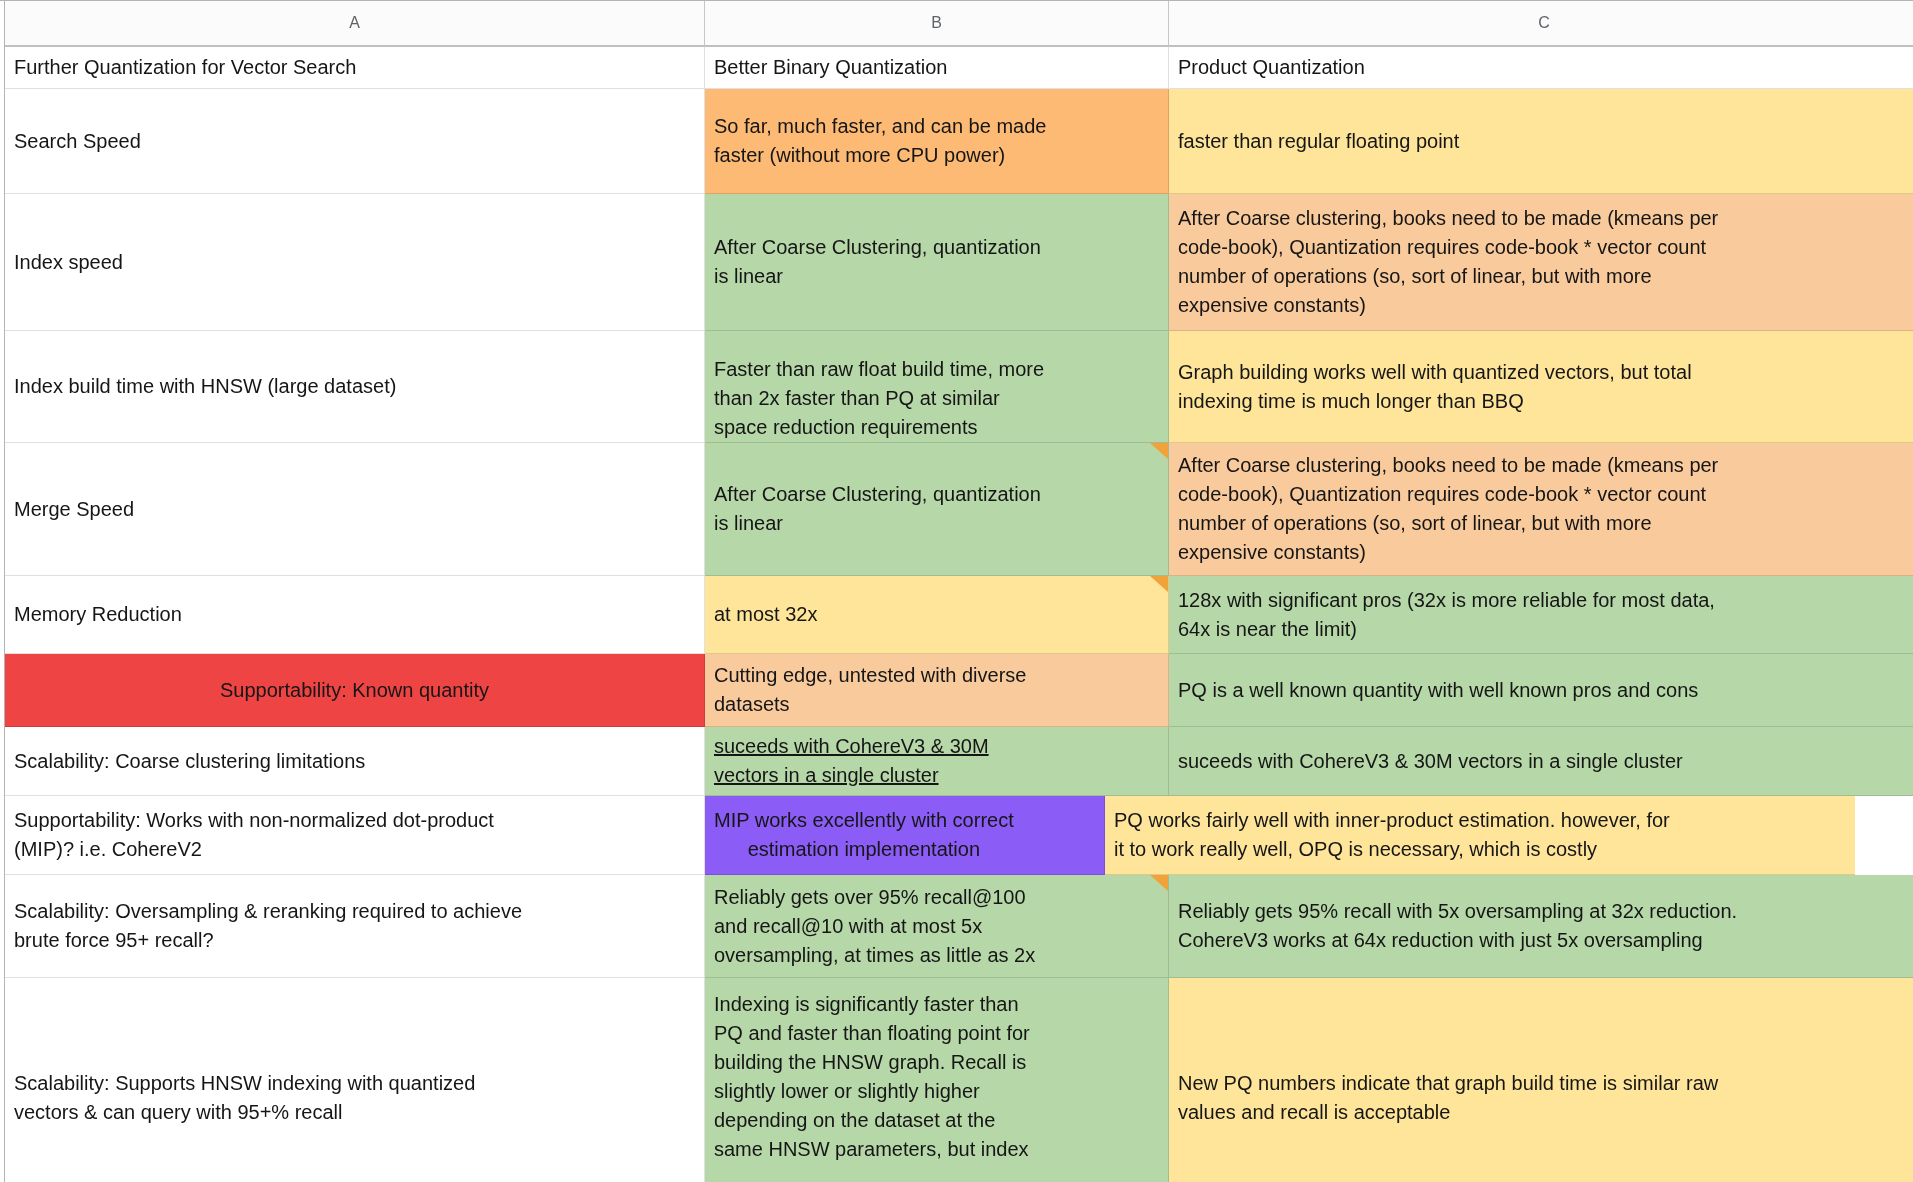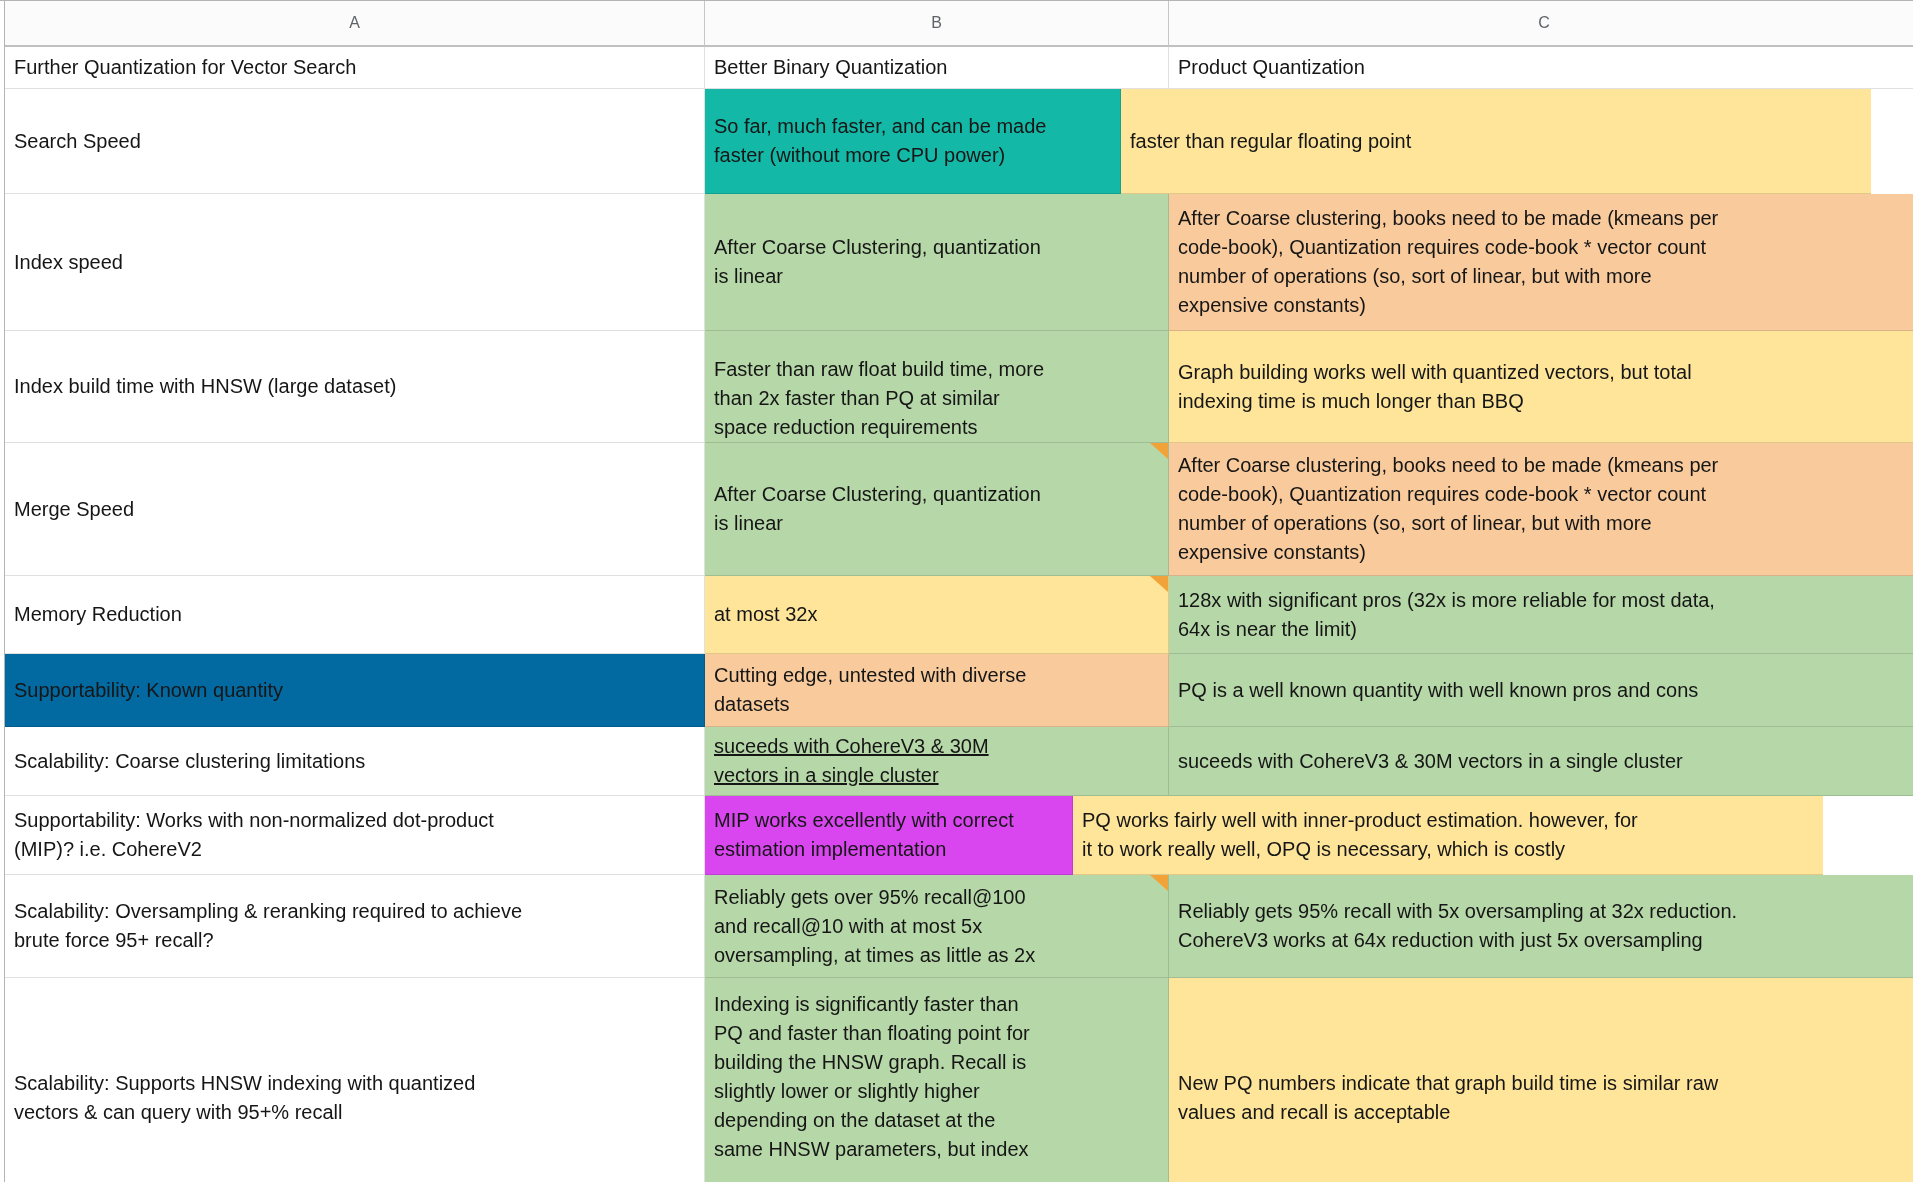--- a/index.html
+++ b/index.html
@@ -60,21 +60,21 @@
         <div class="hdr-cell" style="width: 750px;">C</div>
       </div>
     <div id="body-rows">
         <div class="row" style="height: 42px;">
           <div class="cell" style="width: 700px; background: rgb(255, 255, 255);"><span class="txt">Further Quantization for Vector Search</span></div>
           <div class="cell" style="width: 464px; background: rgb(255, 255, 255);"><span class="txt">Better Binary Quantization</span></div>
           <div class="cell" style="width: 750px; background: rgb(255, 255, 255);"><span class="txt">Product Quantization</span></div>
         </div>
         <div class="row" style="height: 105px;">
           <div class="cell" style="width: 700px; background: rgb(255, 255, 255);"><span class="txt">Search Speed</span></div>
-          <div class="cell" style="width: 416px; background: #14b8a6;"><span class="txt">So far, much faster, and can be made
+          <div class="cell" style="width: 464px; background: #fdba74;"><span class="txt">So far, much faster, and can be made
 faster (without more CPU power)</span></div>
           <div class="cell" style="width: 750px; background: rgb(255, 229, 153);"><span class="txt">faster than regular floating point</span></div>
         </div>
         <div class="row" style="height: 137px;">
           <div class="cell" style="width: 700px; background: rgb(255, 255, 255);"><span class="txt">Index speed</span></div>
           <div class="cell" style="width: 464px; background: rgb(182, 215, 168);"><span class="txt">After Coarse Clustering, quantization
 is linear</span></div>
           <div class="cell" style="width: 750px; background: rgb(249, 203, 156);"><span class="txt">After Coarse clustering, books need to be made (kmeans per
 code-book), Quantization requires code-book * vector count
 number of operations (so, sort of linear, but with more
@@ -97,35 +97,35 @@
 number of operations (so, sort of linear, but with more
 expensive constants)</span></div>
         </div>
         <div class="row" style="height: 78px;">
           <div class="cell" style="width: 700px; background: rgb(255, 255, 255);"><span class="txt">Memory Reduction</span></div>
           <div class="cell" style="width: 464px; background: rgb(255, 229, 153);"><span class="txt">at most 32x</span><span class="marker" style="background: rgb(241, 163, 58);"></span></div>
           <div class="cell" style="width: 750px; background: rgb(182, 215, 168);"><span class="txt">128x with significant pros (32x is more reliable for most data,
 64x is near the limit)</span></div>
         </div>
         <div class="row" style="height: 73px;">
-          <div class="cell" style="width: 700px; background: #0369a1;"><span class="txt">Supportability: Known quantity</span></div>
+          <div class="cell" style="width: 700px; background: #ef4444; justify-content: center;"><span class="txt">Supportability: Known quantity</span></div>
           <div class="cell" style="width: 464px; background: rgb(249, 203, 156);"><span class="txt">Cutting edge, untested with diverse
 datasets</span></div>
           <div class="cell" style="width: 750px; background: rgb(182, 215, 168);"><span class="txt">PQ is a well known quantity with well known pros and cons</span></div>
         </div>
         <div class="row" style="height: 69px;">
           <div class="cell" style="width: 700px; background: rgb(255, 255, 255);"><span class="txt">Scalability: Coarse clustering limitations</span></div>
           <div class="cell" style="width: 464px; background: rgb(182, 215, 168); text-decoration: underline;"><span class="txt">suceeds with CohereV3 &amp; 30M
 vectors in a single cluster</span></div>
           <div class="cell" style="width: 750px; background: rgb(182, 215, 168);"><span class="txt">suceeds with CohereV3 &amp; 30M vectors in a single cluster</span></div>
         </div>
         <div class="row" style="height: 79px;">
           <div class="cell" style="width: 700px; background: rgb(255, 255, 255);"><span class="txt">Supportability: Works with non-normalized dot-product
 (MIP)? i.e. CohereV2</span></div>
-          <div class="cell" style="width: 368px; background: #d946ef;"><span class="txt">MIP works excellently with correct
+          <div class="cell" style="width: 400px; background: #8b5cf6; text-align: center;"><span class="txt">MIP works excellently with correct
 estimation implementation</span></div>
           <div class="cell" style="width: 750px; background: rgb(255, 229, 153);"><span class="txt">PQ works fairly well with inner-product estimation. however, for
 it to work really well, OPQ is necessary, which is costly</span></div>
         </div>
         <div class="row" style="height: 103px;">
           <div class="cell" style="width: 700px; background: rgb(255, 255, 255);"><span class="txt">Scalability: Oversampling &amp; reranking required to achieve
 brute force 95+ recall?</span></div>
           <div class="cell" style="width: 464px; background: rgb(182, 215, 168);"><span class="txt">Reliably gets over 95% recall@100
 and recall@10 with at most 5x
 oversampling, at times as little as 2x</span><span class="marker" style="background: rgb(241, 163, 58);"></span></div>

